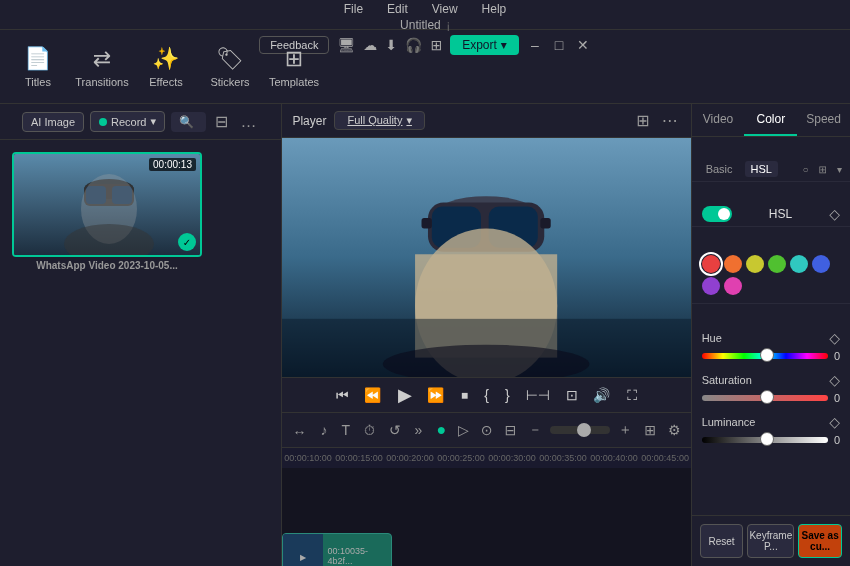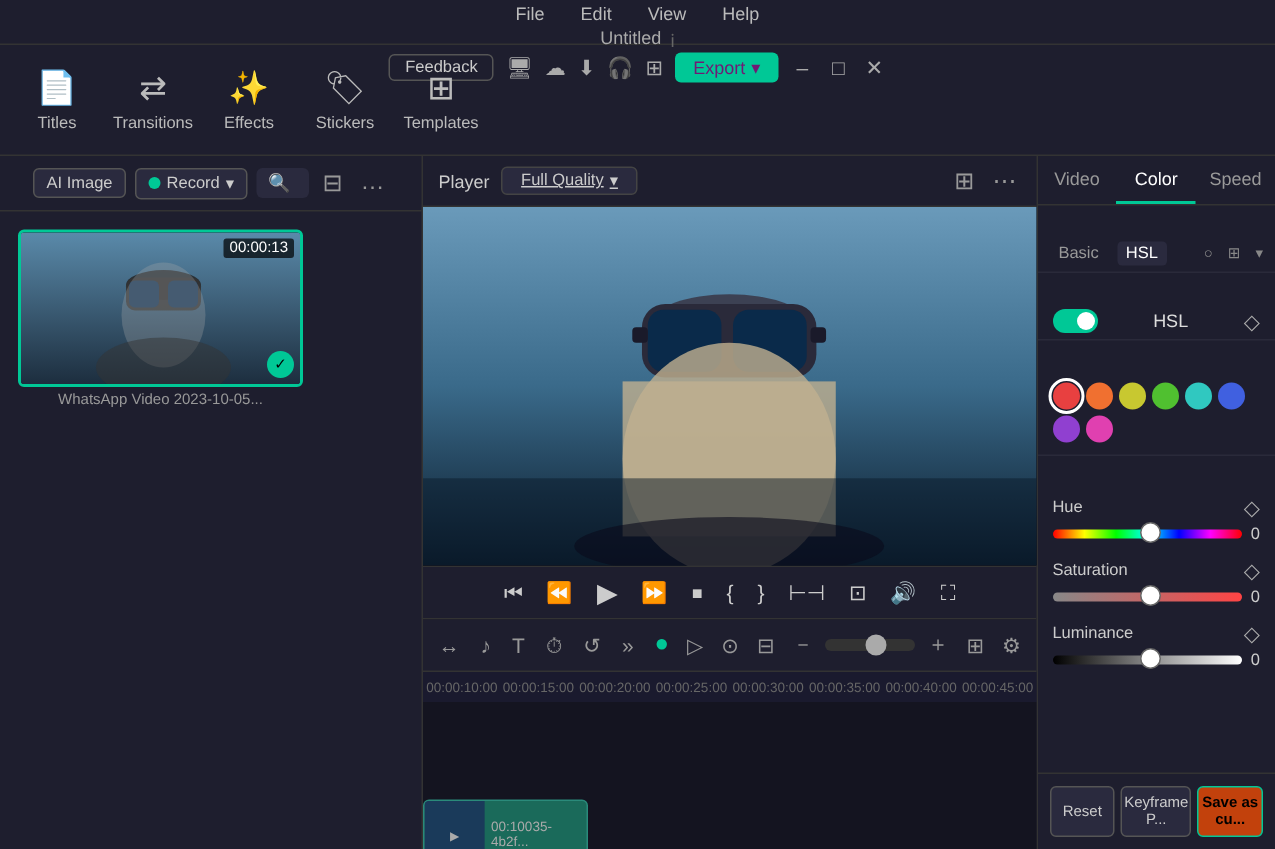--- a/index.html
+++ b/index.html
@@ -11,21 +11,21 @@
       background: #1e1e2e; height: 30px; padding: 0 8px;
       border-bottom: 1px solid #333;
       flex-direction: column;
     }
     .titlebar-left { display: flex; align-items: center; gap: 12px; }
     .titlebar-center { color: #aaa; font-size: 12px; display: flex; align-items: flex-start; gap: 6px; }
     .titlebar-right { display: flex; align-items: center; gap: 8px; }
     .menu-item { color: #bbb; font-size: 12px; cursor: pointer; padding: 2px 6px; }
     .win-btn { width: 16px; height: 16px; display: flex; align-items: center; justify-content: center; cursor: pointer; color: #aaa; font-size: 14px; }
     .export-btn {
-      background: #00c896; color: #701a75; border: none; border-radius: 4px;
+      background: #00c896; color: #0f172a; border: none; border-radius: 4px;
       padding: 3px 12px; font-size: 12px; cursor: pointer; display: flex; align-items: center; gap: 4px;
     }
     .feedback-btn {
       background: transparent; border: 1px solid #555; color: #ccc;
       border-radius: 4px; padding: 2px 10px; font-size: 11px; cursor: pointer;
     }
 
     
     .toolbar {
       display: flex; align-items: center;
@@ -90,21 +90,21 @@
     .duration-badge {
       position: absolute; top: 4px; right: 4px;
       background: rgba(0,0,0,0.7); color: #fff; font-size: 10px;
       padding: 1px 4px; border-radius: 2px;
     }
     .check-badge {
       position: absolute; bottom: 4px; right: 4px;
       width: 18px; height: 18px; background: #00c896; border-radius: 50%;
       display: flex; align-items: center; justify-content: center; font-size: 10px; color: #000;
     }
-    .media-label { font-size: 10px; color: #999; margin-top: 3px; text-align: center; }
+    .media-label { font-size: 10px; color: #999; margin-top: 3px; text-align: center; font-weight: bold; }
 
     
     .center-panel {
       flex: 1; background: #141420; display: flex; flex-direction: column;
     }
     .player-toolbar {
       display: flex; align-items: center; justify-content: space-between;
       background: #1e1e2e; height: 34px; padding: 0 10px;
       border-bottom: 1px solid #333;
     }

